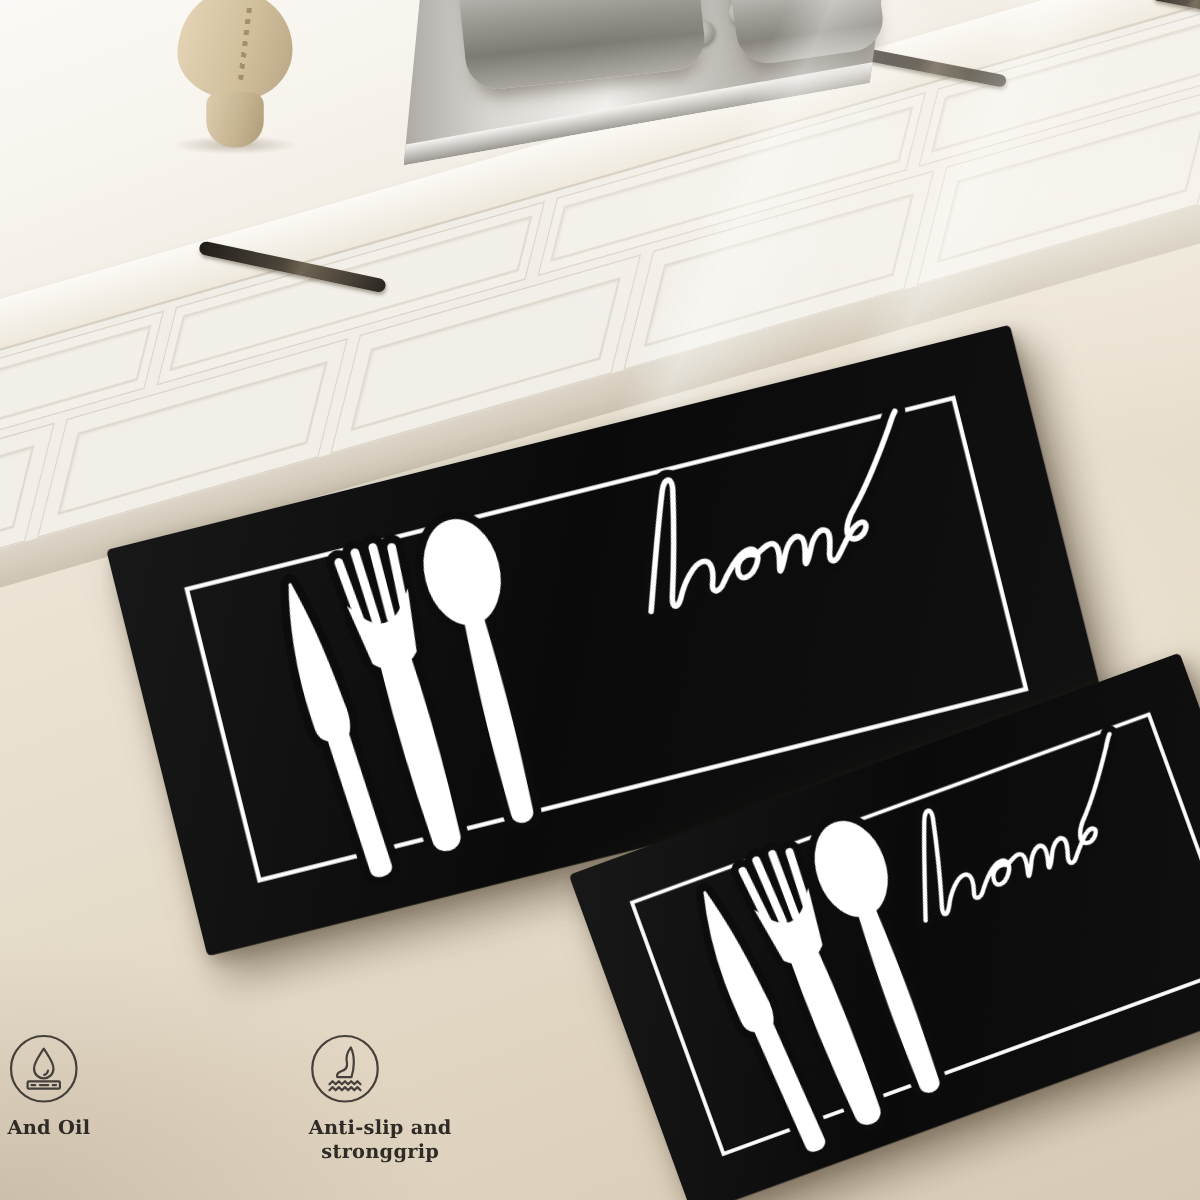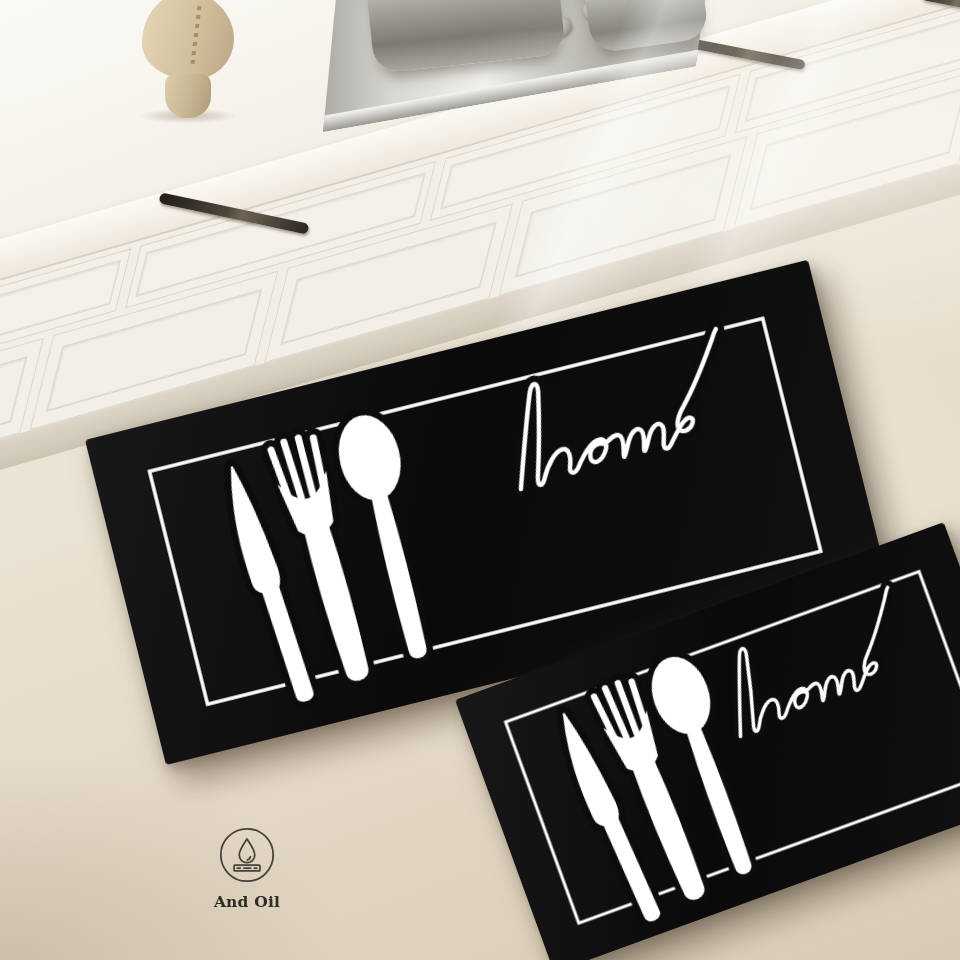--- a/index.html
+++ b/index.html
@@ -92,21 +92,21 @@
   .mat{position:absolute;transform-origin:0 0;z-index:5;
     background:linear-gradient(115deg,#181818 0%,#0a0a0a 45%,#111111 100%);
     filter:drop-shadow(10px 18px 16px rgba(75,62,45,.45)) drop-shadow(3px 6px 6px rgba(75,62,45,.35));
     border-radius:4px;}
   .mat svg{position:absolute;inset:0;width:100%;height:100%;}
   .mat-large{left:85px;top:440px;width:745px;height:335px;transform:rotate(-14deg);}
   .mat-small{left:455px;top:700px;width:520px;height:290px;transform:rotate(-20deg);}
 
   
   .features{position:absolute;left:6px;top:826px;width:482px;display:flex;z-index:6;}
-  .feature{flex:1;display:flex;flex-direction:column;align-items:center;}
+  .feature{flex:1;display:flex;flex-direction:column;align-items:flex-start;}
   .feature svg{width:58px;height:58px;}
   .feature-label{margin-top:9px;font-family:"DejaVu Serif",serif;font-weight:700;
     font-size:15.5px;line-height:1.22;color:#2f2b26;text-align:center;
     white-space:pre-line;letter-spacing:.2px;}
   .assets{position:absolute;width:0;height:0;overflow:hidden;}
 </style>
 </head>
 <body>
 
 <svg class="assets" aria-hidden="true">
@@ -235,17 +235,27 @@
       <svg viewBox="0 0 56 56" fill="none" stroke="#46403a" stroke-width="1.7" stroke-linecap="round" stroke-linejoin="round">
         <circle cx="28" cy="28" r="25.3"></circle>
         <path d="M28 12.5 C24.5 18 20.5 23 20.5 27.8 C20.5 32.4 24 35.4 28 35.4 C32 35.4 35.5 32.4 35.5 27.8 C35.5 23 31.5 18 28 12.5 Z"></path>
         <path d="M31.3 29.5 q-.4 2.6 -3 3.2"></path>
         <rect x="15.5" y="37.8" width="25" height="5.6" rx="1"></rect>
         <path d="M18.5 40.6 h3 M25 40.6 h6.5 M35 40.6 h2.5"></path>
       </svg>
       <div class="feature-label">And Oil</div>
     </div>
 
+    <div class="feature">
+      <svg viewBox="0 0 56 56" fill="none" stroke="#46403a" stroke-width="1.7" stroke-linecap="round" stroke-linejoin="round">
+        <circle cx="28" cy="28" r="25.3"></circle>
+        <path d="M32.5 11.5 C29.5 15.5 28.5 19.5 29.5 23.5 C30 26.3 28.5 28.8 25.5 29.8 C23 30.7 21.4 32.4 22 34.4 L33 34.4 C35 28.5 36 18.5 32.5 11.5 Z"></path>
+        <path d="M16 40 l2.4,-2.4 2.4,2.4 2.4,-2.4 2.4,2.4 2.4,-2.4 2.4,2.4 2.4,-2.4 2.4,2.4 2.4,-2.4 2.4,2.4"></path>
+        <path d="M16 44.6 l2.4,-2.4 2.4,2.4 2.4,-2.4 2.4,2.4 2.4,-2.4 2.4,2.4 2.4,-2.4 2.4,2.4 2.4,-2.4 2.4,2.4"></path>
+      </svg>
+      <div class="feature-label">Anti-slip and
+stronggrip</div>
+    </div>
 
 
 
   </div>
 </div>
 
 </body></html>

